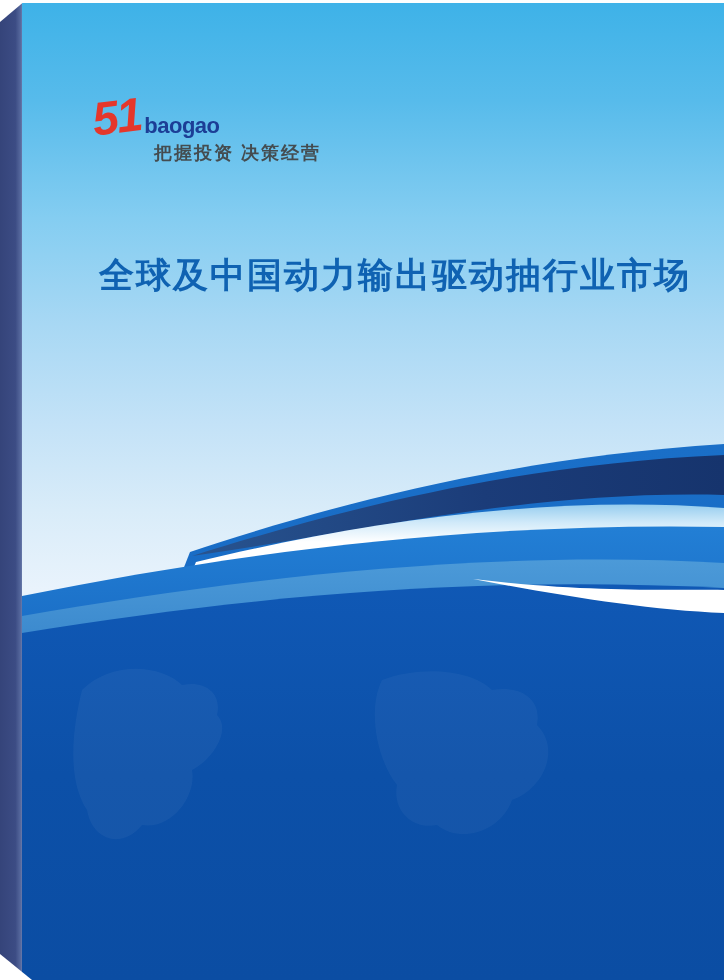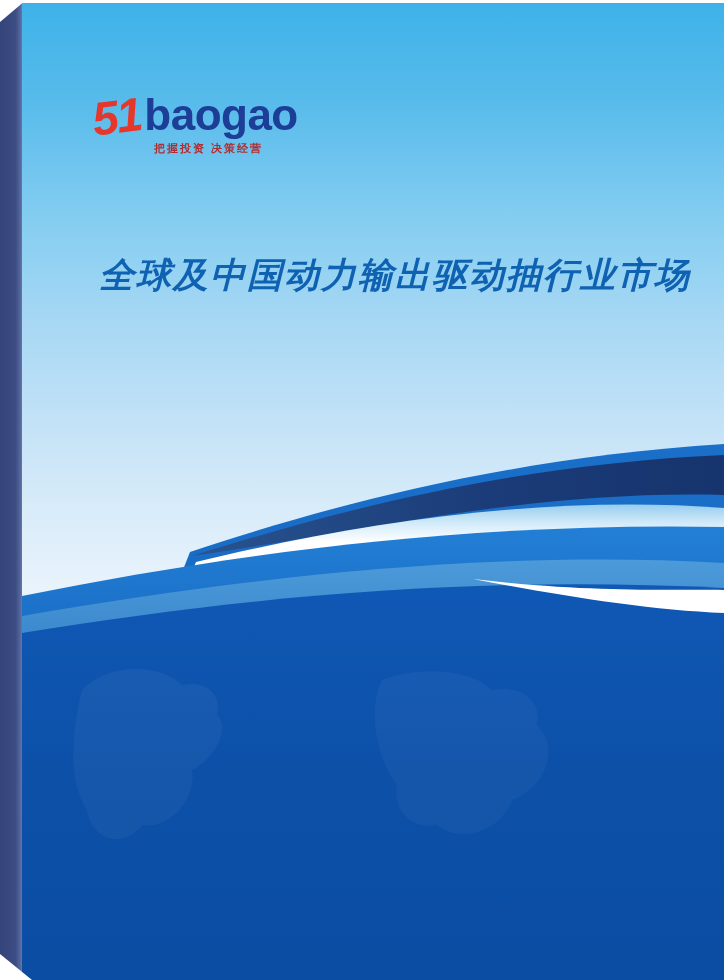--- a/index.html
+++ b/index.html
@@ -45,38 +45,37 @@
   .logo-row{display:flex;align-items:flex-end;line-height:1;}
   .logo-51{
     display:inline-block;
     font-size:47px;font-weight:700;font-style:italic;
     color:#e5372b;
     transform:rotate(-7deg) translateY(3px);
     letter-spacing:-2px;
   }
   .logo-bao{
     display:inline-block;
-    font-size:44px;font-weight:700;
+    font-size:22px;font-weight:700;
     color:#1c3e96;
     letter-spacing:-0.5px;
     margin-left:4px;
   }
   .tagline{
     margin-top:4px;margin-left:62px;
-    font-size:11px;font-weight:700;
-    color:#b91c1c;opacity:.9;
+    font-size:18px;font-weight:700;
+    color:#404040;opacity:.9;
     letter-spacing:2px;
   }
   
   .title{
     position:absolute;left:99px;top:252px;width:600px;
     font-size:35px;line-height:46px;font-weight:600;
     color:#0f62b2;letter-spacing:2px;
     margin:0;
-    font-style:italic;
   }
 </style>
 </head>
 <body>
 
 <div class="page">
 
   <div class="art">
     <svg class="waves" viewBox="0 0 702 550" preserveAspectRatio="none" aria-hidden="true">
       <defs>

